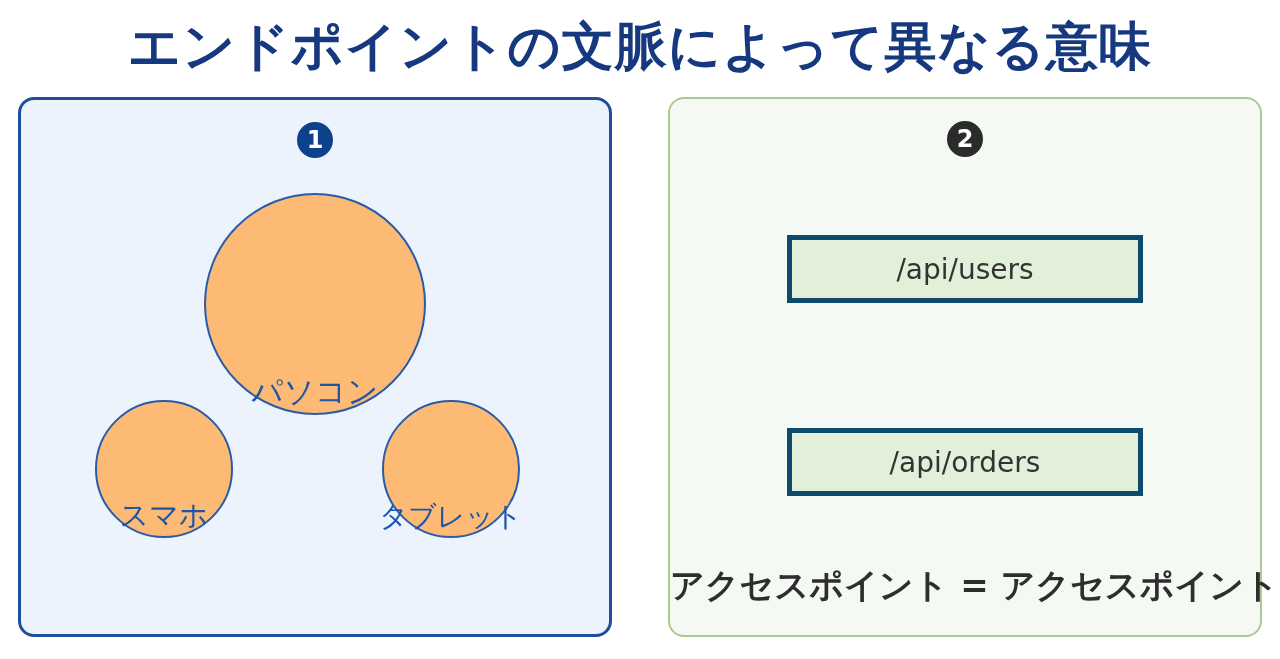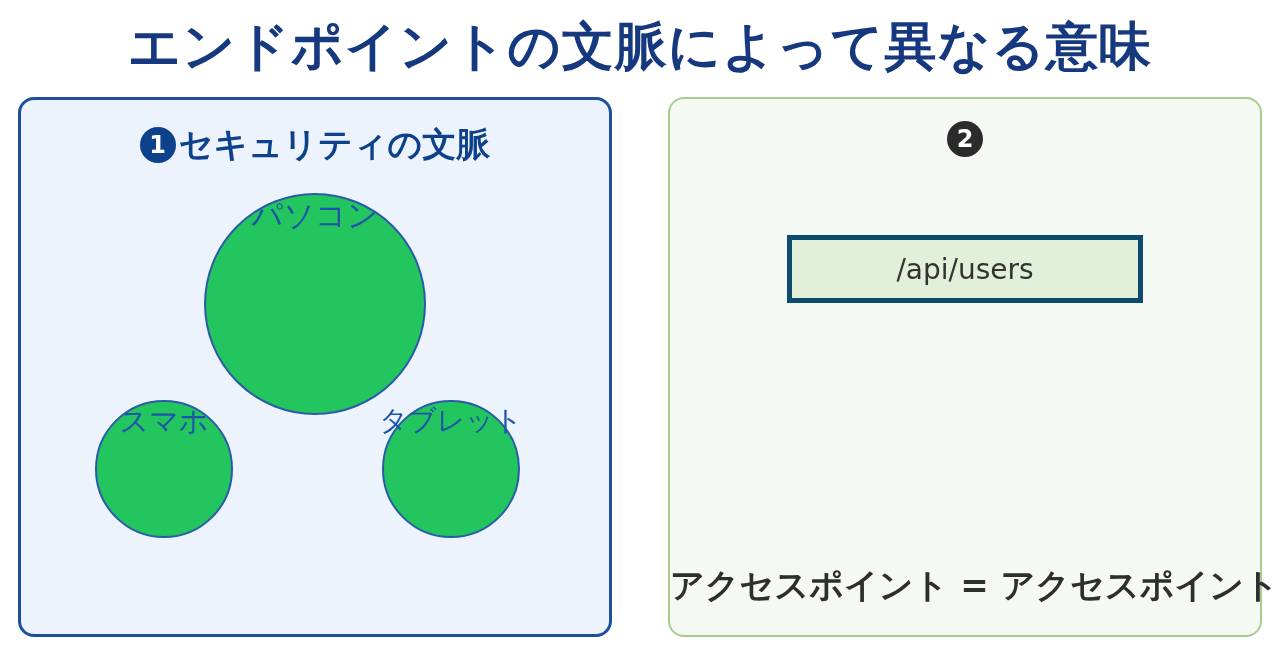--- a/index.html
+++ b/index.html
@@ -72,24 +72,24 @@
     color: #ffffff;
     font-size: 24px;
     font-weight: bold;
     flex: 0 0 auto;
   }
   .num-badge.blue { background: #0d418c; }
   .num-badge.dark { background: #2b2b2b; }
   .device-circle {
     position: absolute;
     border-radius: 50%;
-    background: #22c55e;
+    background: #fdba74;
     border: 2px solid #2a5ba8;
     display: flex;
-    align-items: flex-start;
+    align-items: flex-end;
     justify-content: center;
     color: #1e55a8;
     box-sizing: border-box;
     white-space: nowrap;
     font-family: Liberation Mono, monospace;
   }
   .circle-pc {
     left: 183px;
     top: 93px;
     width: 222px;
@@ -144,38 +144,38 @@
 </head>
 <body>
 
 <div class="stage">
 
   <div class="main-title">エンドポイントの文脈によって異なる意味</div>
 
   <div class="panel panel-security">
     <div class="panel-heading">
       <span class="num-badge blue">1</span>
-      <span>セキュリティの文脈</span>
     </div>
 
     <div class="device-circle circle-pc">
       <span>パソコン</span>
     </div>
     <div class="device-circle circle-tablet">
       <span>タブレット</span>
     </div>
     <div class="device-circle circle-phone">
       <span>スマホ</span>
     </div>
 
   </div>
 
   <div class="panel panel-api">
     <div class="panel-heading">
       <span class="num-badge dark">2</span>
     </div>
 
     <div class="api-box api-box-1">/api/users</div>
+    <div class="api-box api-box-3">/api/orders</div>
 
     <div class="panel-summary">アクセスポイント = アクセスポイント</div>
   </div>
 
 </div>
 
 </body></html>

